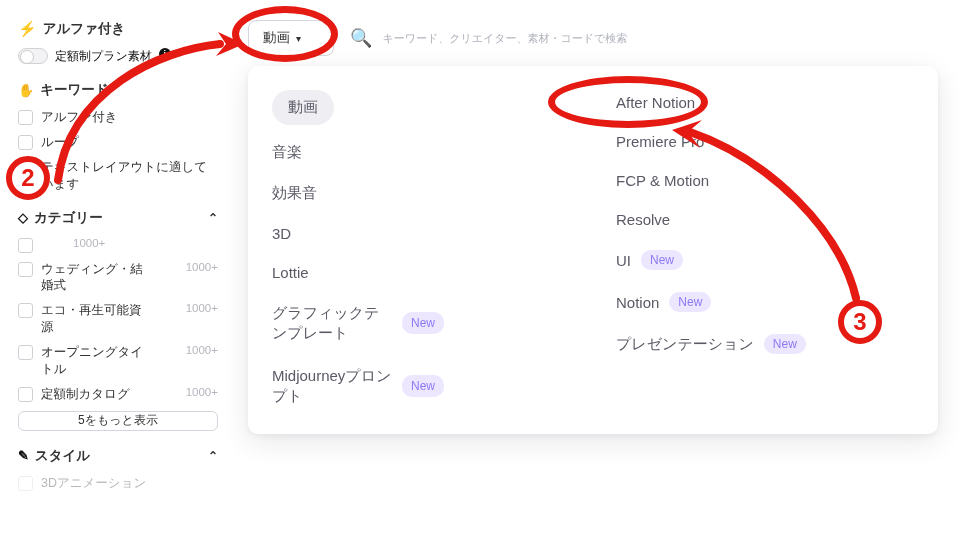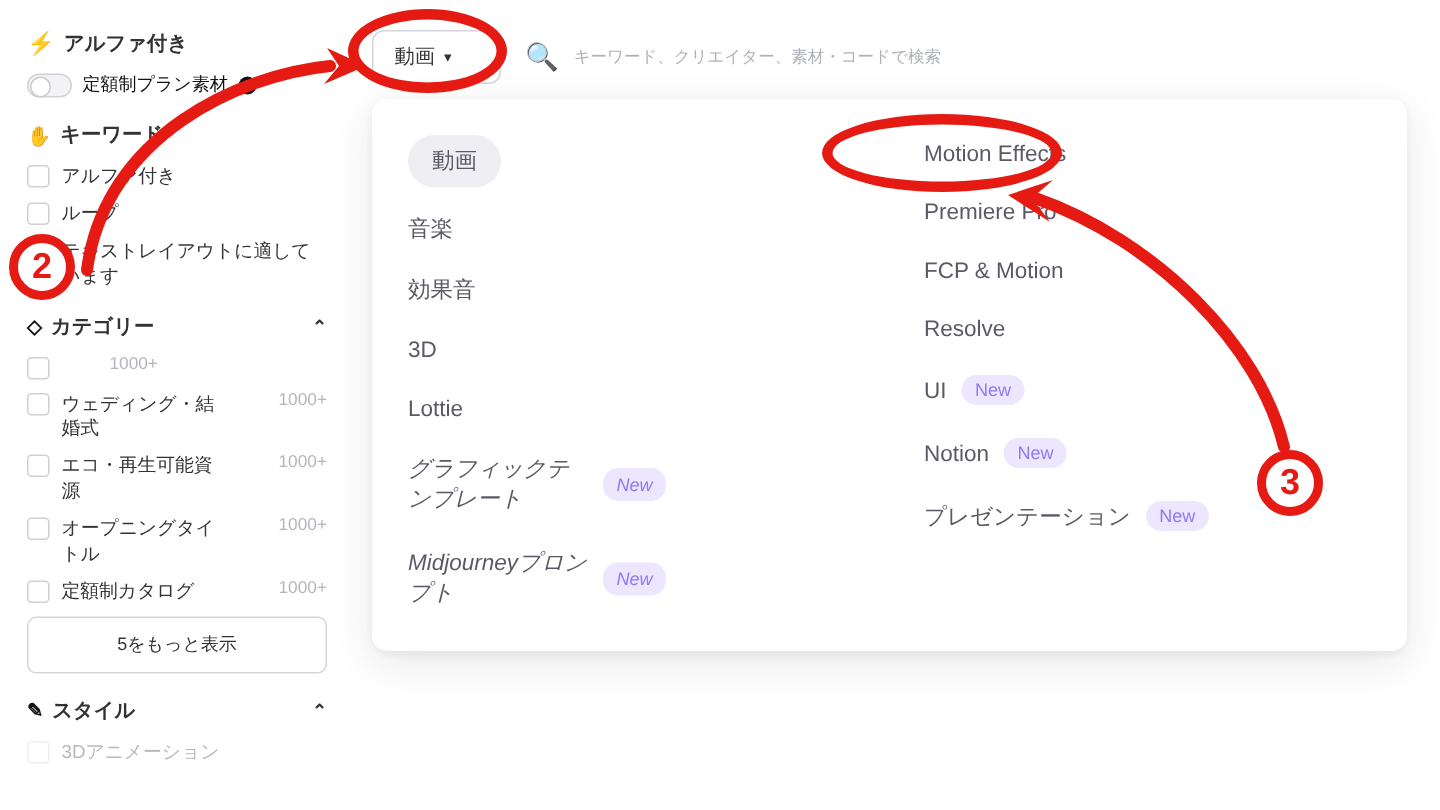--- a/index.html
+++ b/index.html
@@ -2,51 +2,51 @@
 <html><head>
   <meta charset="utf-8">
   <style>
     * { box-sizing: border-box; margin: 0; padding: 0; }
     body { font-family: -apple-system, "Hiragino Sans", "Meiryo", sans-serif; background: #fff; width: 960px; height: 540px; position: relative; overflow: hidden; color: #333; }
 
     .sidebar { position: absolute; left: 0; top: 0; width: 232px; height: 540px; padding: 20px 14px 0 18px; background: #fff; font-size: 13px; }
     .side-section { margin-bottom: 16px; }
     .catalog-title { display: flex; align-items: center; gap: 6px; font-weight: 700; font-size: 13.5px; margin-bottom: 10px; }
     .bolt-icon { color: #2a8cff; font-size: 15px; }
-    .plan-row { display: flex; align-items: center; gap: 7px; font-size: 12px; color: #111; margin-bottom: 6px; }
+    .plan-row { display: flex; gap: 7px; font-size: 12px; color: #111; margin-bottom: 6px; }
     .toggle { width: 30px; height: 16px; border-radius: 10px; border: 1px solid #d2d2d6; background: #f3f3f5; position: relative; }
     .toggle::after { content:""; position:absolute; left:1px; top:1px; width:12px; height:12px; background:#fff; border:1px solid #ccc; border-radius:50%; }
     .info-dot { width:12px; height:12px; background:#111; color:#fff; border-radius:50%; display:flex; align-items:center; justify-content:center; font-size:9px; font-weight:700; }
 
     .sec-head { display:flex; align-items:center; justify-content:space-between; font-weight:700; font-size:13.5px; margin-bottom:10px; }
     .sec-left { display:flex; align-items:center; gap:6px; }
     .sec-icon { font-size:13px; color:#111; }
     .chev { font-size:12px; color:#333; }
 
     .chk-row { display:flex; align-items:flex-start; gap:8px; margin-bottom:8px; font-size:12.5px; color:#333; }
     .chk-box { width:15px; height:15px; min-width:15px; border:1px solid #cfcfd6; border-radius:3px; background:#fff; margin-top:1px; }
     .chk-label { flex:1 1 auto; line-height:1.35; }
     .count { color:#b5b5be; font-size:11.5px;margin-left:32px; }
 
-    .show-more { margin-top:6px; height:38px; border:1px solid #d5d5dd; border-radius:6px; background:#fff; display:flex; align-items:center; justify-content:center; font-size:12px; color:#333; cursor:pointer; }
+    .show-more { margin-top:6px; height:20px; border:1px solid #d5d5dd; border-radius:6px; background:#fff; display:flex; align-items:center; justify-content:center; font-size:12px; color:#333; cursor:pointer; }
 
     
     .topbar { position:absolute; left:248px; top:18px; width:684px; height:40px; display:flex; align-items:center; gap:10px; }
     .type-dd { height:36px; min-width:86px; padding:0 10px 0 14px; border:1px solid #d5d5dd; border-radius:8px; background:#fff; display:flex; align-items:center; gap:6px; font-size:13.5px; position:relative; cursor:pointer; }
     .caret { font-size:10px; color:#333; }
     .search-wrap { flex:1; display:flex; align-items:center; gap:10px; }
     .search-ic { color:#a8a8b3; font-size:18px; margin-left:6px; }
     .search-input { border:none; outline:none; font-size:11px; color:#888; width:100%; }
     .search-input::placeholder { color:#aeb0ba; }
 
     
     .panel { position:absolute; left:248px; top:66px; width:690px; background:#fff; border-radius:10px; box-shadow: 0 8px 28px rgba(30,30,50,0.10), 0 2px 6px rgba(30,30,50,0.06); padding: 24px 24px 24px 24px; display:flex; gap:46px; }
     .col { flex:1; display:flex; flex-direction:column; gap:14px; }
     .item { display:flex; align-items:center; gap:10px; font-size:15px; color:#5a5a66; cursor:pointer; padding:4px 0; white-space:nowrap; }
-    .item.multi { white-space:normal; line-height:1.35;font-style:italic; }
+    .item.multi { white-space:normal; line-height:1.35; }
     .pill { padding:8px 16px; background:#eeeef3; border-radius:18px; font-size:15px; color:#5a5a66; display:inline-flex; align-items:center; }
     .new-badge { background:#ece6ff; color:#8d7af5; font-size:12px; padding:3px 9px; border-radius:10px; font-weight:500;text-align:right; }
 
     
     .annot { position:absolute; pointer-events:none; }
     .ring { border:7px solid #e51a12; border-radius:50%; position:absolute; }
     .num-circle { width:44px; height:44px; border:6px solid #e51a12; border-radius:50%; display:flex; align-items:center; justify-content:center; color:#e51a12; font-weight:800; font-size:24px; background:#fff; }
 
     svg.arrow { position:absolute; overflow:visible; }
     svg.arrow path, svg.arrow line { stroke:#e51a12; stroke-width:8; fill:none; stroke-linecap:round; }
@@ -169,21 +169,21 @@
         <span style="max-width:120px">グラフィックテンプレート</span>
         <span class="new-badge">New</span>
       </div>
     <div class="item multi">
         <span style="max-width:120px">Midjourneyプロンプト</span>
         <span class="new-badge">New</span>
       </div>
   </div>
   <div class="col">
     <div class="item">
-        <span>Motion Effects</span>
+        <span>After Notion</span>
       </div>
     <div class="item">
         <span>Premiere Pro</span>
       </div>
     <div class="item">
         <span>FCP &amp; Motion</span>
       </div>
     <div class="item">
         <span>Resolve</span>
       </div>

